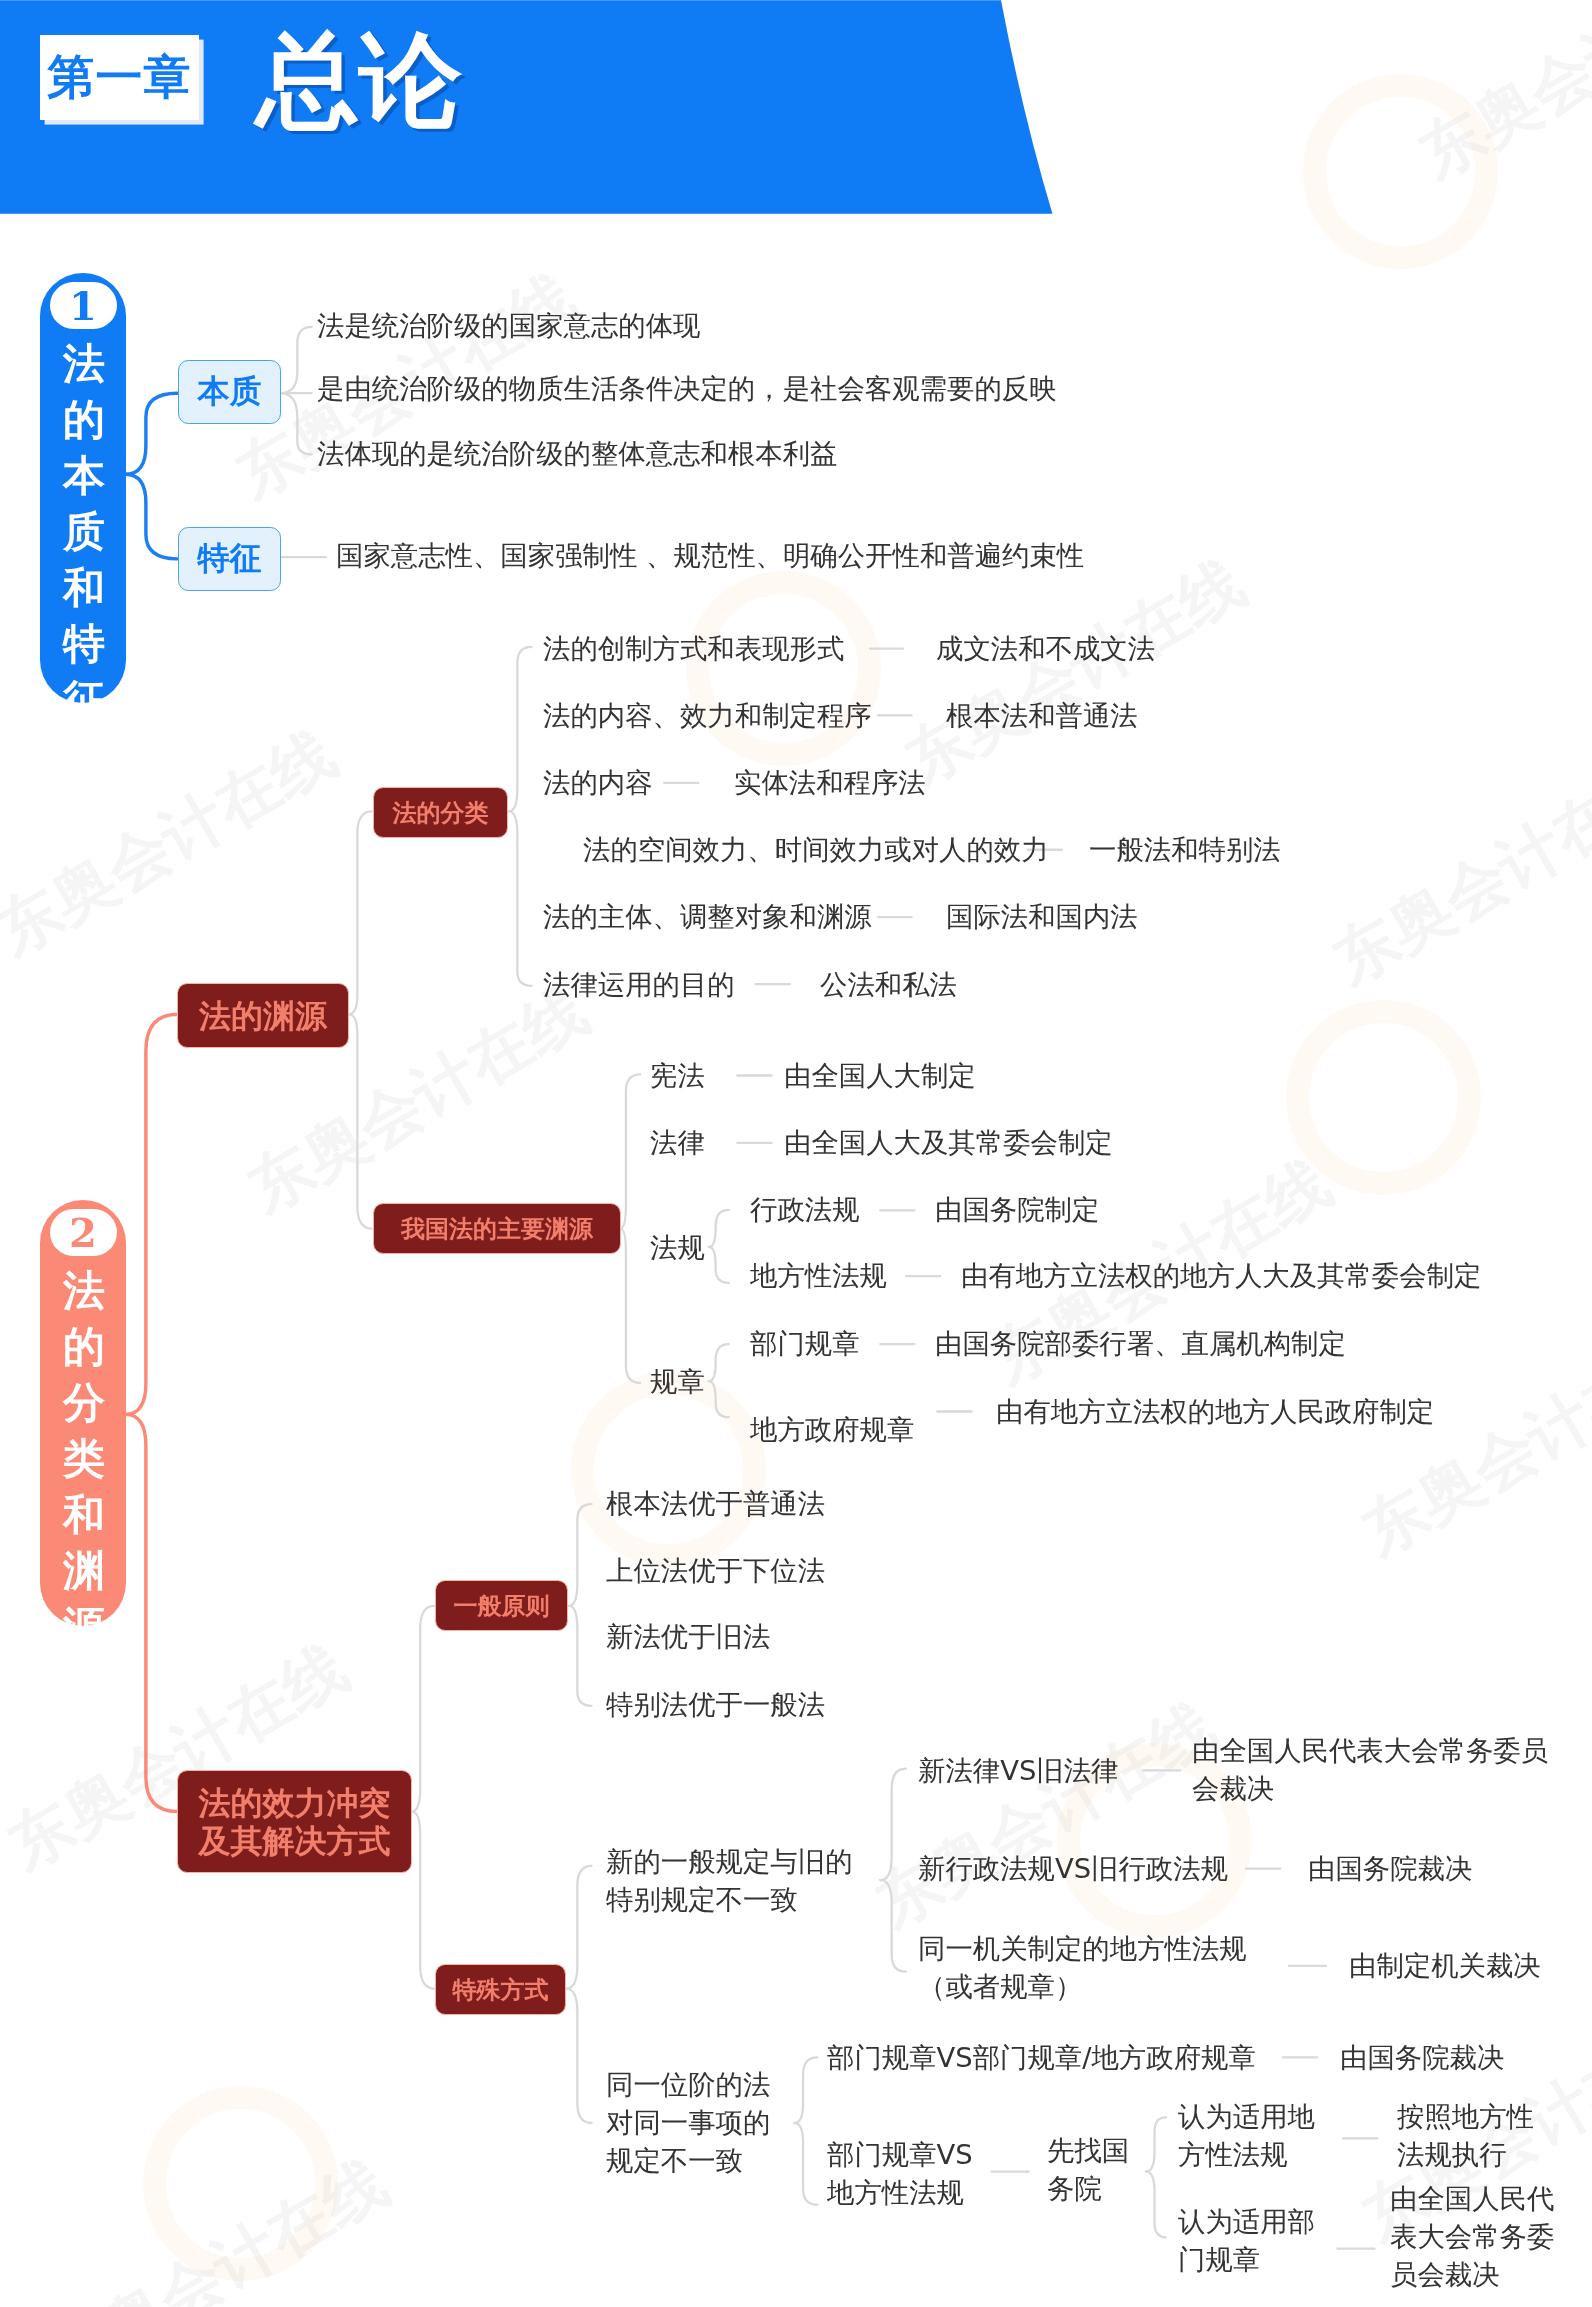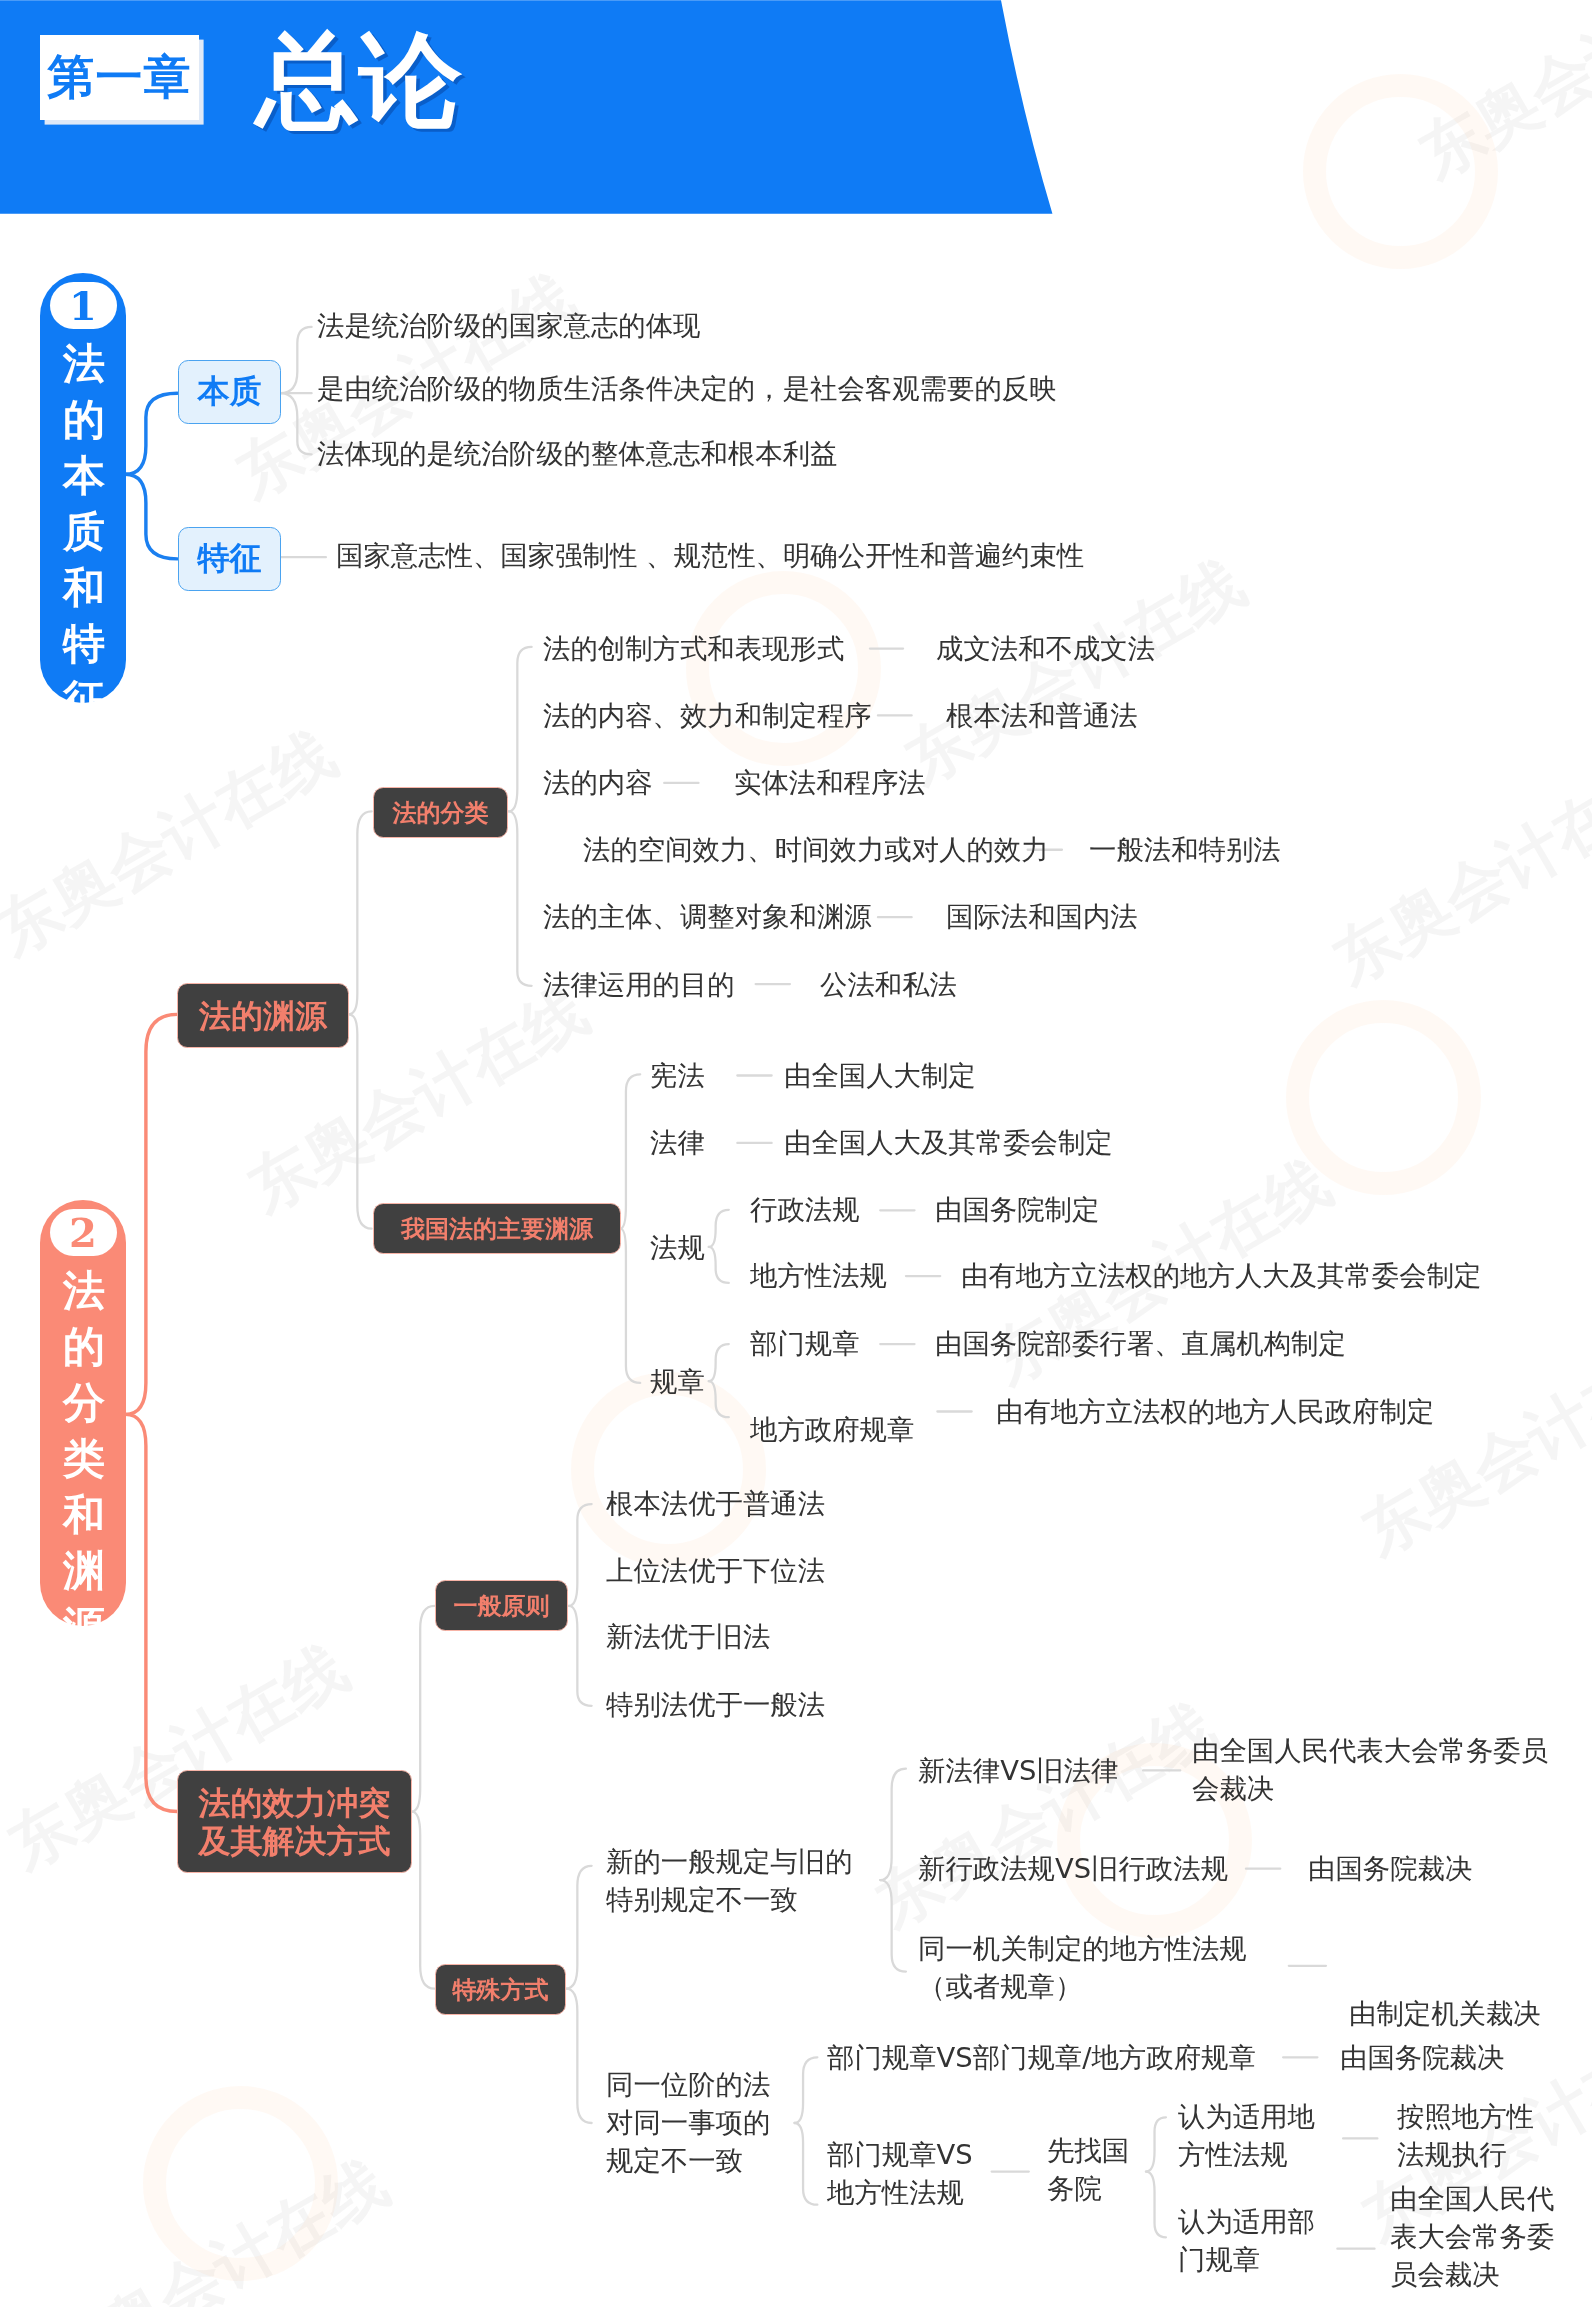--- a/index.html
+++ b/index.html
@@ -11,21 +11,21 @@
                  font-family:"DejaVu Serif","Liberation Serif",serif; font-weight:bold; font-size:47px; color:#0f7bf5; letter-spacing:1.1px;}
   .chapter-title { position:absolute; left:256px; top:23px; font-family:"DejaVu Serif","Liberation Serif",serif;
                    font-weight:bold; font-size:103px; color:#fff; line-height:114px; text-shadow:3.4px 3.4px 0 rgba(0,40,120,0.35);}
   .badge { position:absolute; width:86px; border-radius:43px; display:flex; flex-direction:column; align-items:center; }
   .badge-num { width:67px; height:67px; border-radius:34px; background:#fff; margin-top:9.1px; display:flex;
                align-items:center; justify-content:center; font-family:"DejaVu Serif","Liberation Serif",serif; font-size:40px; font-weight:bold; }
   .badge-text { color:#fff; font-family:"DejaVu Serif","Liberation Serif",serif; font-weight:bold; font-size:42px;
                 line-height:56px; width:40px; text-align:center; margin-top:6.9px; word-break:break-all; }
   .node { position:absolute; border-radius:10.3px; display:flex; align-items:center; justify-content:center; text-align:center; }
   .node-blue { background:#e3f1fd; border:1.7px solid #4aa3f0; color:#0f7bf5; font-family:"DejaVu Serif","Liberation Serif",serif; font-weight:bold; font-size:32px;}
-  .node-red { background:#404040; border:1.7px solid #f7b3a6; color:#f27f6c; font-family:"DejaVu Serif","Liberation Serif",serif; font-weight:bold; }
+  .node-red { background:#7f1d1d; border:1.7px solid #f7b3a6; color:#f27f6c; font-family:"DejaVu Serif","Liberation Serif",serif; font-weight:bold; }
   .node-red.l1 { font-size:32px; line-height:38px; }
   .node-red.l2 { font-size:24px; }
   .txt { position:absolute; font-size:27.4px; line-height:38px; color:#333; white-space:nowrap; }
   .txt.wrap { white-space:normal; }
   svg.lines { position:absolute; left:0; top:0; }
   .wm { position:absolute; font-family:"DejaVu Serif","Liberation Serif",serif; font-weight:bold; color:rgba(200,200,200,0.18);
         font-size:63px; transform:rotate(-30deg); white-space:nowrap; pointer-events:none; }
   .wm-circle { position:absolute; border-radius:50%; border:23px solid rgba(255,200,150,0.10); pointer-events:none; }
 </style>
 </head>
@@ -190,21 +190,21 @@
 <div class="txt" style="left:606px; top:1686px;">特别法优于一般法</div>
 
 <div class="node node-red l2" style="left:435px; top:1964px; width:129px; height:49px;">特殊方式</div>
 
 <div class="txt wrap" style="left:606px; top:1843px; width:263px;">新的一般规定与旧的特别规定不一致</div>
 <div class="txt" style="left:918px; top:1752px;">新法律VS旧法律</div>
 <div class="txt wrap" style="left:1192px; top:1732px; width:377px;">由全国人民代表大会常务委员会裁决</div>
 <div class="txt" style="left:918px; top:1850px;">新行政法规VS旧行政法规</div>
 <div class="txt" style="left:1308px; top:1850px;">由国务院裁决</div>
 <div class="txt wrap" style="left:918px; top:1930px; width:343px;">同一机关制定的地方性法规（或者规章）</div>
-<div class="txt" style="left:1349px; top:1947px;margin-top:48px;">由制定机关裁决</div>
+<div class="txt" style="left:1349px; top:1947px;">由制定机关裁决</div>
 
 <div class="txt wrap" style="left:606px; top:2066px; width:189px;">同一位阶的法对同一事项的规定不一致</div>
 <div class="txt" style="left:827px; top:2039px;">部门规章VS部门规章/地方政府规章</div>
 <div class="txt" style="left:1340px; top:2039px;">由国务院裁决</div>
 <div class="txt wrap" style="left:827px; top:2136px; width:154px;">部门规章VS地方性法规</div>
 <div class="txt wrap" style="left:1047px; top:2132px; width:91px;">先找国务院</div>
 <div class="txt wrap" style="left:1178px; top:2098px; width:151px;">认为适用地方性法规</div>
 <div class="txt wrap" style="left:1397px; top:2098px; width:151px;">按照地方性法规执行</div>
 <div class="txt wrap" style="left:1178px; top:2203px; width:151px;">认为适用部门规章</div>
 <div class="txt wrap" style="left:1390px; top:2180px; width:183px;">由全国人民代表大会常务委员会裁决</div>

